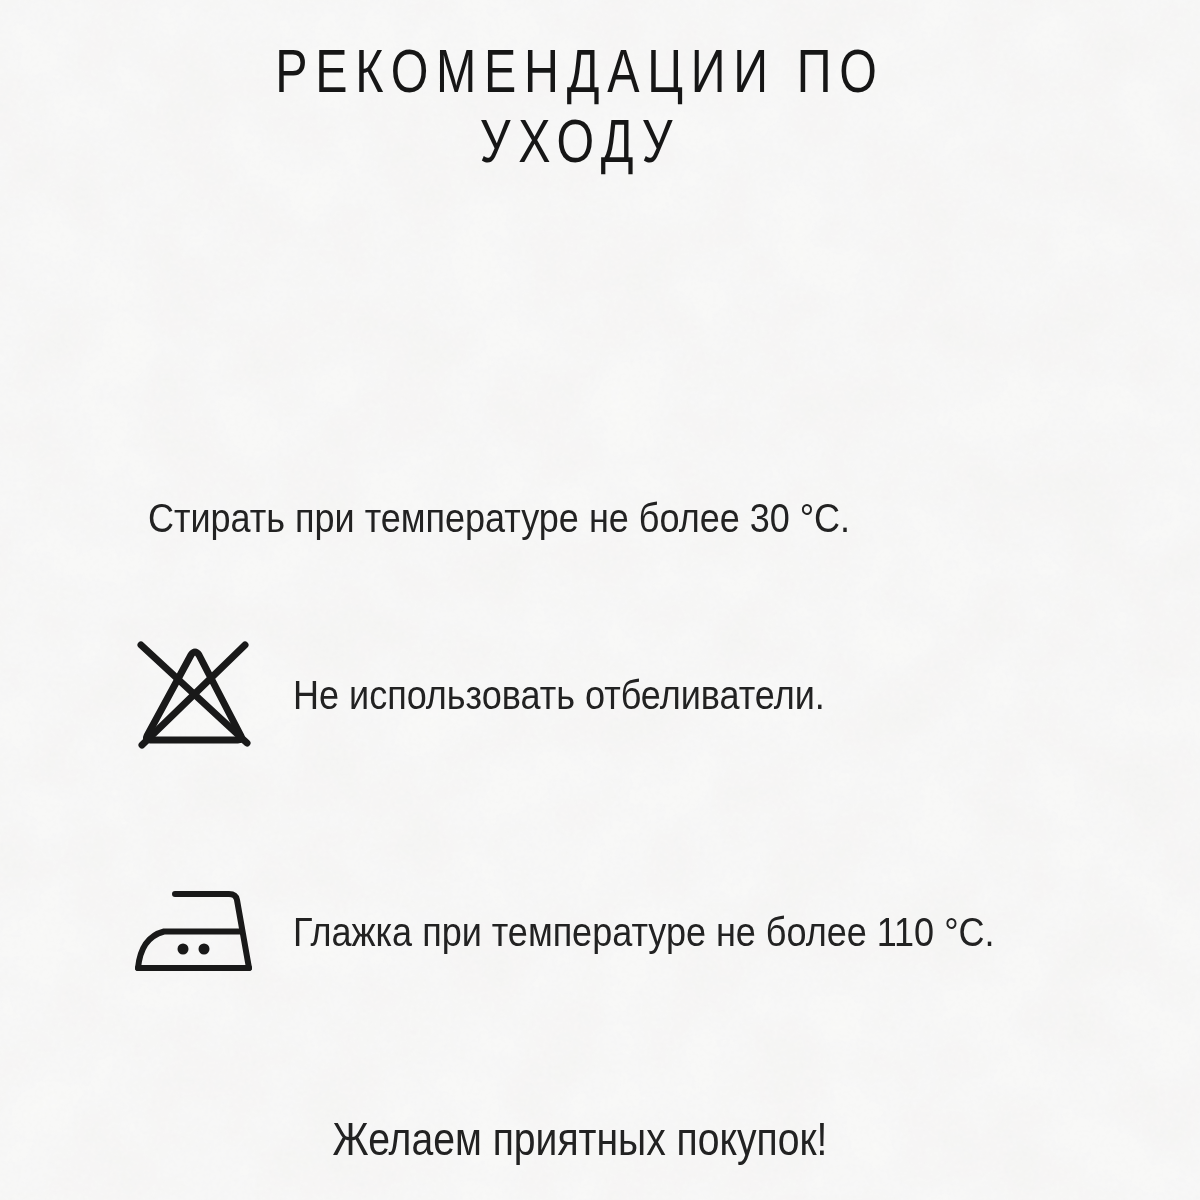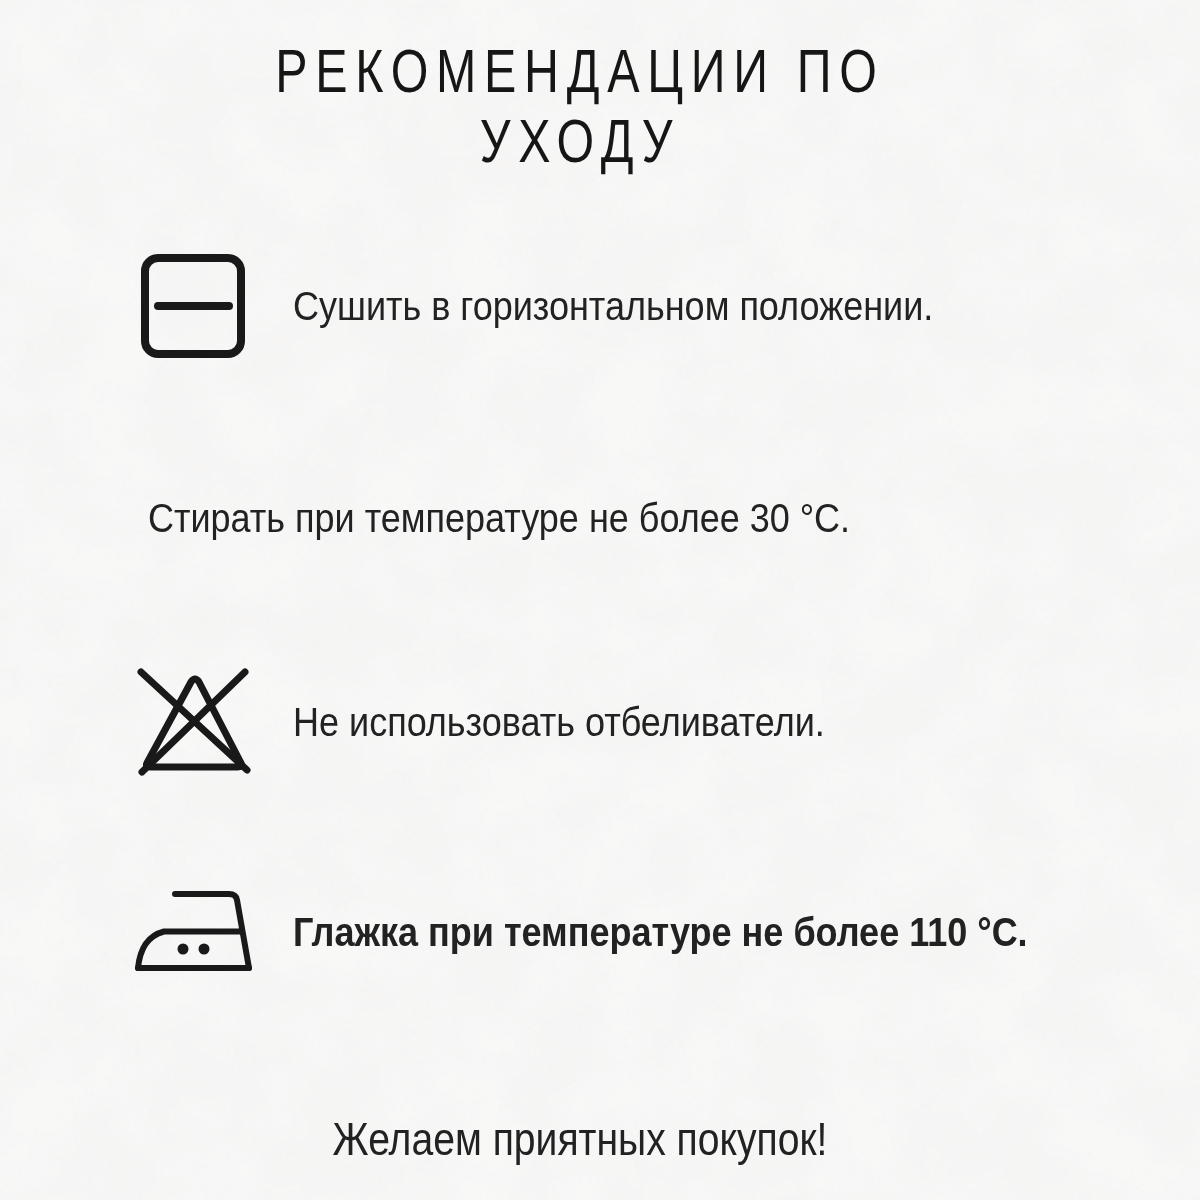--- a/index.html
+++ b/index.html
@@ -63,22 +63,22 @@
   .care-row .label {
     margin-left: 28px;
     font-size: 40px;
     color: #222222;
     white-space: nowrap;
     transform: scaleX(0.9);
     transform-origin: 0 50%;
   }
   .row-1 { top: 236px; }
   .row-2 { top: 448px; }
-  .row-3 { top: 652px; }
-  .row-4 { top: 862px; font-weight: bold; }
+  .row-3 { top: 625px; }
+  .row-4 { top: 862px; }
   .footer {
     position: absolute;
     top: 1112px;
     left: 0;
     right: 40px;
     text-align: center;
     font-size: 46px;
     line-height: 54px;
     color: #222222;
     white-space: nowrap;
@@ -130,29 +130,20 @@
     <rect width="1200" height="1200" filter="url(#grain)" opacity="0.5"></rect>
   </svg>
 
   <div class="content">
 
     <header class="title">
       <div class="title-line">РЕКОМЕНДАЦИИ ПО</div>
       <div class="title-line">УХОДУ</div>
     </header>
 
-    <div class="care-row row-1">
-      <div class="icon-box">
-        <svg width="108" height="108" viewBox="0 0 108 108" aria-hidden="true">
-          <rect class="icon-stroke" x="6" y="6" width="96" height="96" rx="13" stroke-width="8"></rect>
-          <line class="icon-stroke" x1="19" y1="54" x2="90" y2="54" stroke-width="8"></line>
-        </svg>
-      </div>
-      <div class="label">Сушить в горизонтальном положении.</div>
-    </div>
 
     <div class="care-row row-2">
       <div class="label">Стирать при температуре не более 30 °С.</div>
     </div>
 
     <div class="care-row row-3">
       <div class="icon-box">
         <svg width="116" height="116" viewBox="0 0 116 116" aria-hidden="true">
           <path class="icon-stroke" stroke-width="7" d="M56,18 Q60,12 64,18 L106,99 Q108,103 103,103 L15,103 Q10,103 12,99 Z"></path>
           <line class="icon-stroke" x1="6" y1="8" x2="112" y2="106" stroke-width="7"></line>

